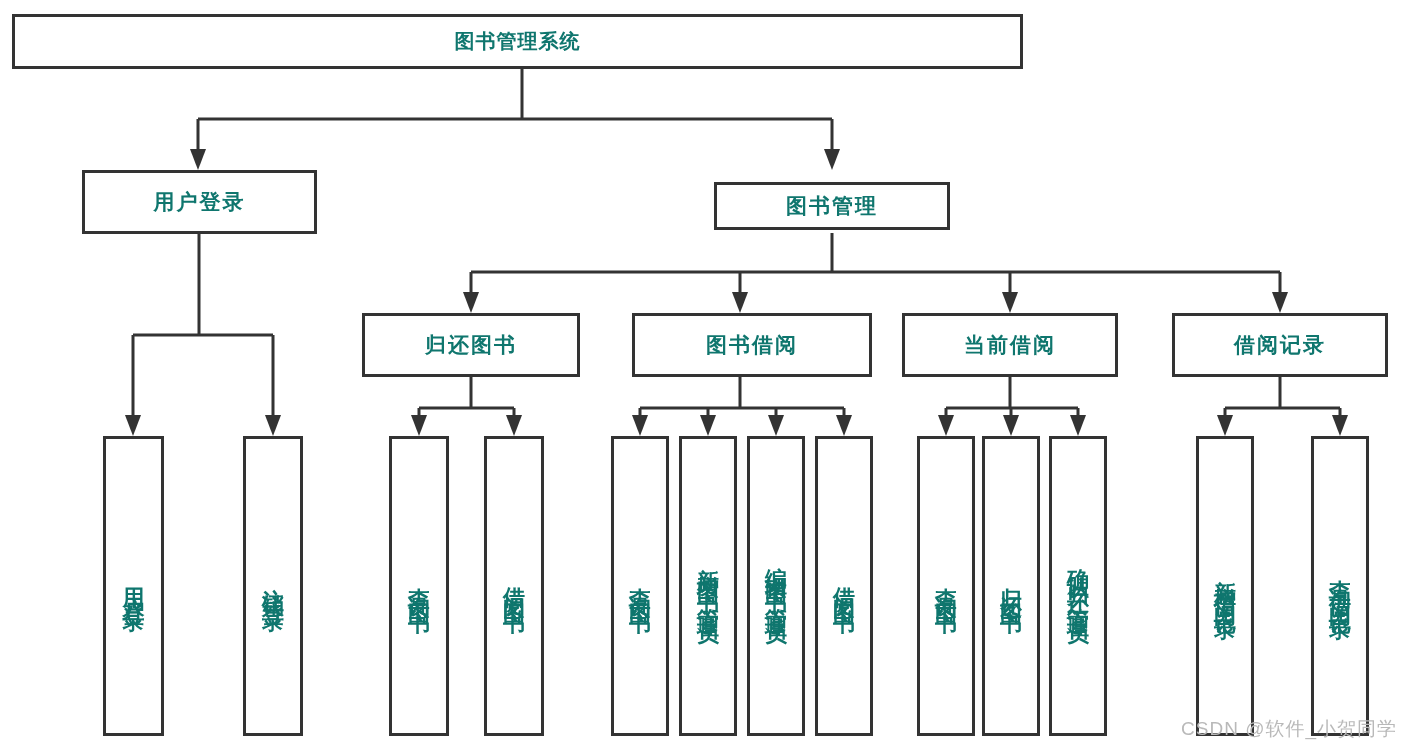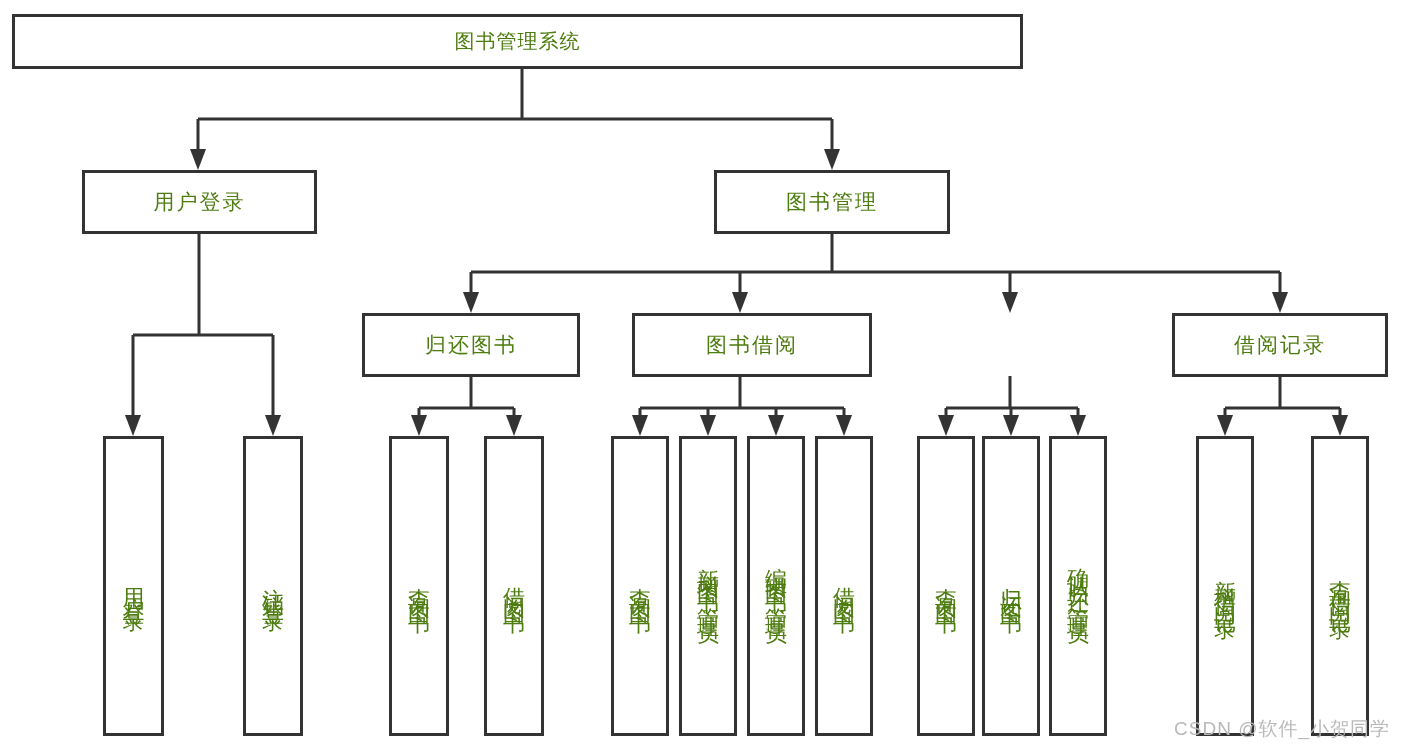--- a/index.html
+++ b/index.html
@@ -10,36 +10,37 @@
     font-family:"Liberation Sans",sans-serif;
     overflow:hidden;
   }
   #connectors{position:absolute;left:0;top:0;width:1405px;height:747px;}
   .node{
     position:absolute;
     box-sizing:border-box;
     background:#ffffff;
     border:3px solid #333333;
     display:flex;align-items:center;justify-content:center;
-    color:#4d7c0f;
+    color:#0f766e;
     text-align:right;
     z-index:2;
+    font-weight:bold;
   }
   .hnode{font-size:21px;letter-spacing:2px;}
   .rootnode{font-size:20px;letter-spacing:1px;}
   .leaf{
     writing-mode:vertical-lr;
     text-orientation:mixed;
     font-size:22px;
     letter-spacing:8px;
     line-height:1.1;
   }
   .watermark{
     position:absolute;
-    right:15px;top:716px;
+    right:8px;top:716px;
     font-size:19px;
     color:#b9b9b9;
     letter-spacing:1px;
     z-index:5;
     white-space:nowrap;
   }
 </style>
 </head>
 <body>
 
@@ -76,29 +77,32 @@
     </g>
   </svg>
 
   <div class="node rootnode" style="left:12px;top:14px;width:1011px;height:55px">
     <span>图书管理系统</span>
   </div>
 
   <div class="node hnode" style="left:82px;top:170px;width:235px;height:64px">
     <span>用户登录</span>
   </div>
-  <div class="node hnode" style="left:714px;top:170px;width:236px;height:64px">
+  <div class="node hnode" style="left:714px;top:182px;width:236px;height:48px">
     <span>图书管理</span>
   </div>
 
   <div class="node hnode" style="left:362px;top:313px;width:218px;height:64px">
     <span>归还图书</span>
   </div>
   <div class="node hnode" style="left:632px;top:313px;width:240px;height:64px">
     <span>图书借阅</span>
+  </div>
+  <div class="node hnode" style="left:902px;top:313px;width:216px;height:64px">
+    <span>当前借阅</span>
   </div>
   <div class="node hnode" style="left:1172px;top:313px;width:216px;height:64px">
     <span>借阅记录</span>
   </div>
 
   <div class="node leaf" style="left:103px;top:436px;width:61px;height:300px">
     <span>用户登录</span>
   </div>
   <div class="node leaf" style="left:243px;top:436px;width:60px;height:300px">
     <span>注销登录</span>

